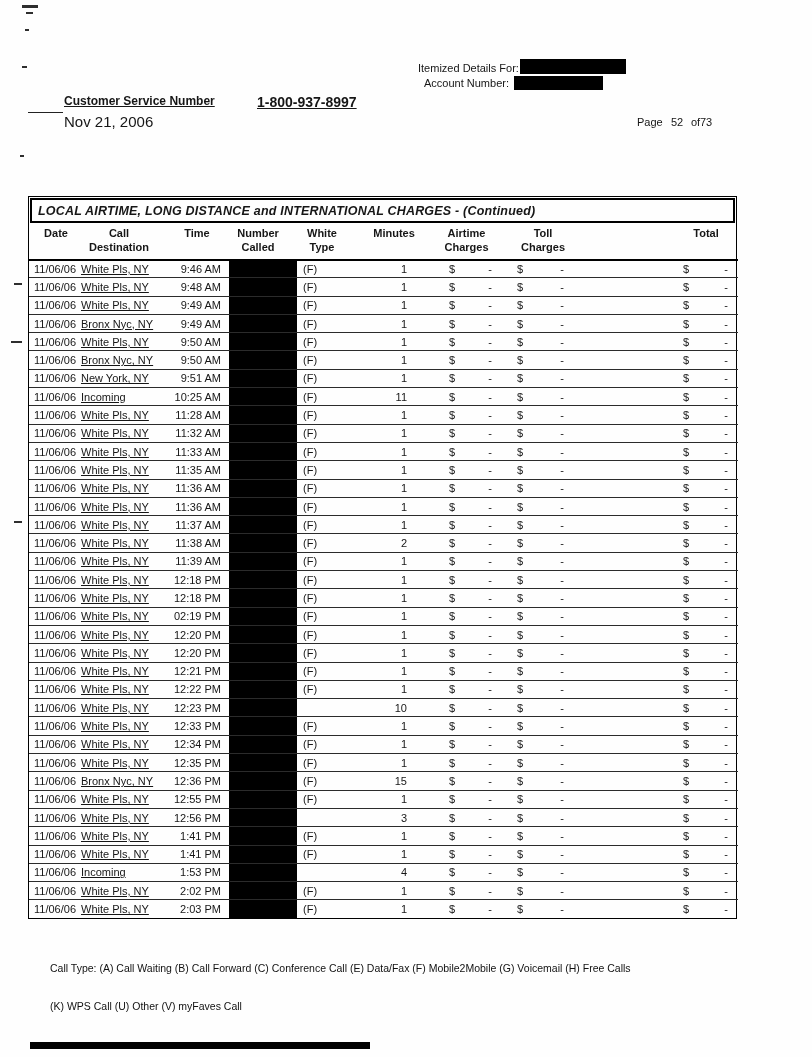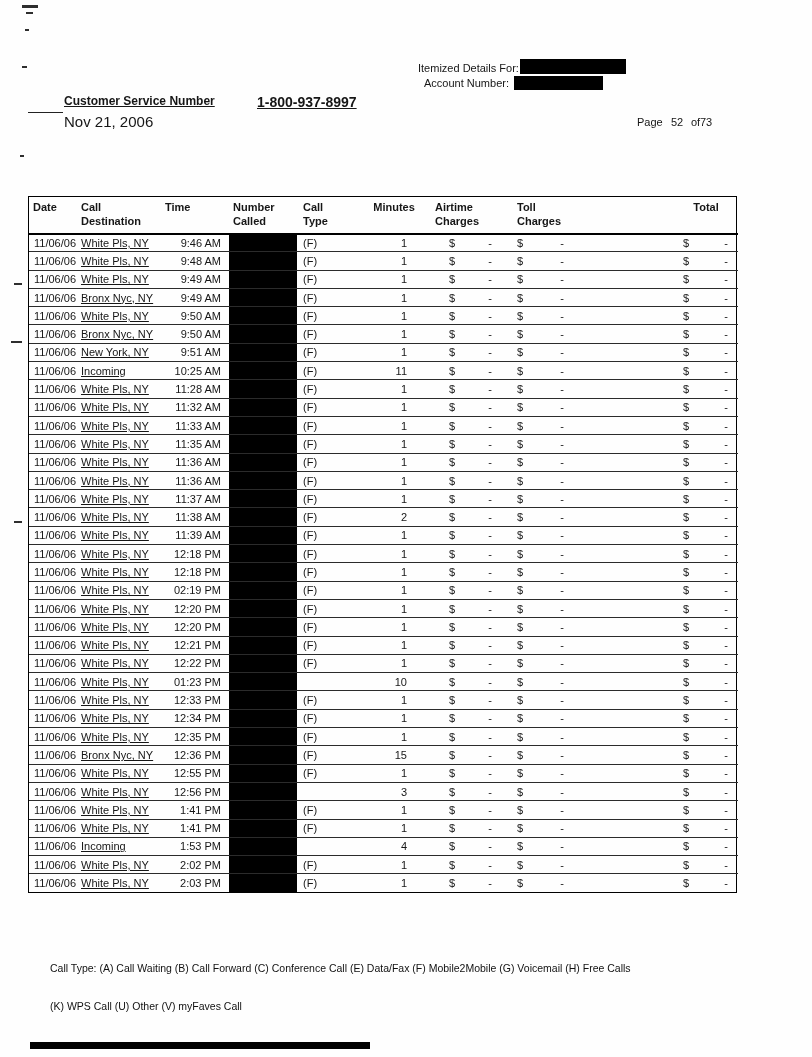--- a/index.html
+++ b/index.html
@@ -30,21 +30,21 @@
     margin: 1px 1px 0 1px;
     padding: 4px 6px 3px 6px;
     font-size: 12.5px;
     font-weight: bold;
     font-style: italic;
     letter-spacing: 0.2px;
     white-space: nowrap;
   }
   table.calls { border-collapse: collapse; width: 100%; table-layout: fixed; }
   thead th {
-    font-size: 11px; font-weight: bold; text-align: left; vertical-align: top;
+    font-size: 11px; font-weight: bold; text-align: center; vertical-align: top;
     padding: 4px 0 4px 0; line-height: 1.25;
     border-bottom: 2.5px solid #000;
   }
   tbody td {
     font-size: 11px;
     border-bottom: 1px solid #2b2b2b;
     height: 18.3px;
     padding: 0;
     vertical-align: middle;
     white-space: nowrap;
@@ -101,40 +101,41 @@
 
   <div class="abs hline" style="left:28px;top:112px;width:35px"></div>
   <div class="abs" style="left:64px;top:113px;font-size:15px">Nov 21, 2006</div>
 
   <div class="abs" style="left:637px;top:116px">Page</div>
   <div class="abs" style="left:671px;top:116px">52</div>
   <div class="abs" style="left:691px;top:116px">of</div>
   <div class="abs" style="left:700px;top:116px">73</div>
 
   <div class="table-wrap">
+    <div class="table-title">LOCAL AIRTIME, LONG DISTANCE and INTERNATIONAL CHARGES  - (Continued)</div>
     <table class="calls">
       <colgroup>
         <col style="width:50px">
           <col style="width:84px">
           <col style="width:66px">
           <col style="width:68px">
           <col style="width:62px">
         <col style="width:70px">
           <col style="width:75px">
           <col style="width:85px">
           <col style="width:85px">
           <col style="width:64px">
       </colgroup>
       <thead>
         <tr>
           <th class="h-date">Date</th>
           <th class="h-dest">Call Destination</th>
           <th class="h-time">Time</th>
           <th class="h-num">Number Called</th>
-          <th class="h-type">Call Type</th>
+          <th class="h-type">White Type</th>
           <th class="h-min">Minutes</th>
           <th class="h-air">Airtime Charges</th>
           <th class="h-toll">Toll Charges</th>
           <th class="h-gap"></th>
           <th class="h-total">Total</th>
         </tr>
       </thead>
       <tbody>
           <tr>
       <td class="c-date">11/06/06</td>
@@ -636,21 +637,21 @@
       </td>
       <td class="c-gap"></td>
       <td class="c-charge c-total">
         <span class="cur">$</span>
               <span class="val">-</span>
       </td>
     </tr>
           <tr>
       <td class="c-date">11/06/06</td>
       <td class="c-dest">White Pls, NY</td>
-      <td class="c-time">01:23 PM</td>
+      <td class="c-time">12:23 PM</td>
       <td class="c-num"></td>
       <td class="c-type"></td>
       <td class="c-min">10</td>
       <td class="c-charge c-air">
         <span class="cur">$</span>
               <span class="val">-</span>
       </td>
       <td class="c-charge c-toll">
         <span class="cur">$</span>
               <span class="val">-</span>

